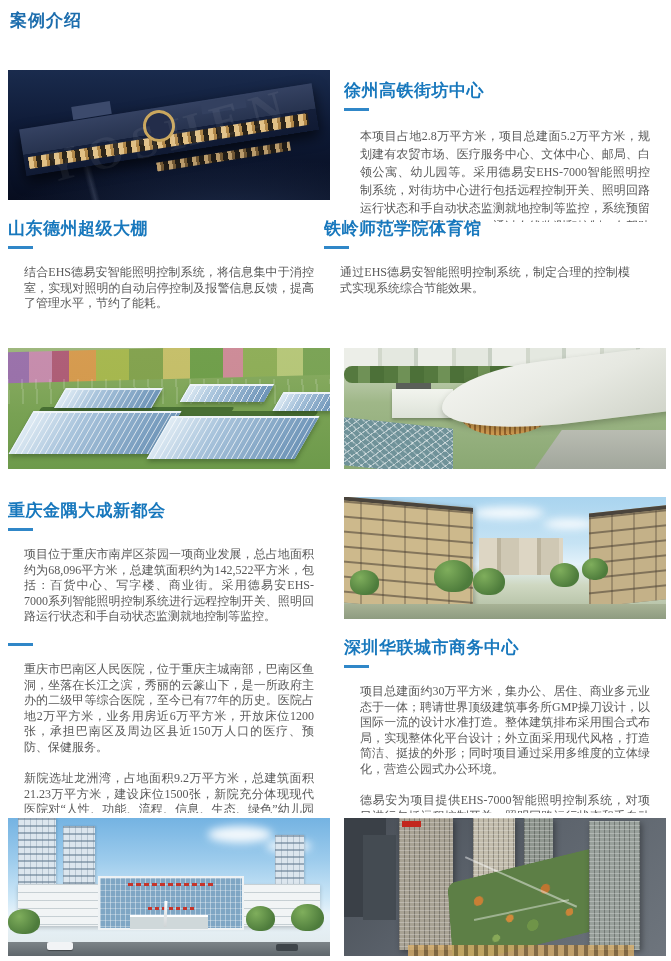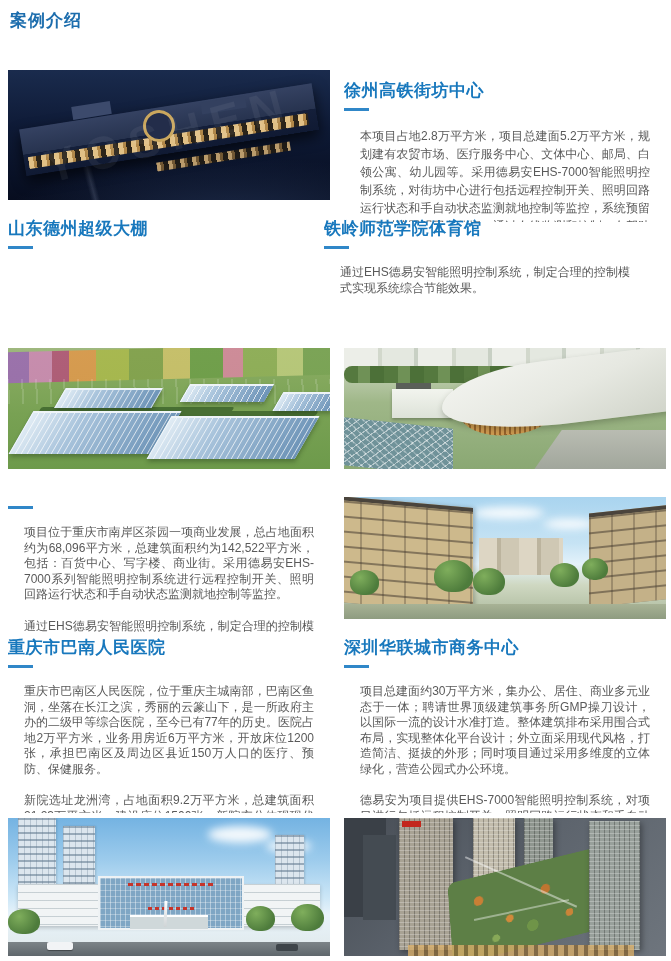--- a/index.html
+++ b/index.html
@@ -1,17 +1,17 @@
 <!DOCTYPE html>
 <html><head>
 <meta charset="utf-8">
 <style>
   html,body{margin:0;padding:0;background:#fff;}
   .page{position:relative;width:671px;height:961px;background:#fff;overflow:hidden;
-        font-family:Liberation Sans, sans-serif;}
+        font-family:Liberation Serif, serif;}
   
   .page-title{position:absolute;left:10px;top:9px;margin:0;font-size:17px;font-weight:bold;
               color:#1c6dad;letter-spacing:1px;}
   .case{position:absolute;overflow:hidden;}
   .ct{margin:0;font-size:17px;line-height:22px;font-weight:bold;color:#1878bd;letter-spacing:.5px;}
   .rule{width:25px;height:3px;background:#3087c8;margin:6px 0 9px 0;}
   .bt{margin:16px;font-size:12px;color:#595959;line-height:15.5px;text-align:justify;}
   .lh18{line-height:18px;}
   
   .ph{position:absolute;overflow:hidden;background:#ccc;}
@@ -152,20 +152,21 @@
 
   <section class="case" style="left:344px;top:80px;width:322px;height:142px">
     <h2 class="ct">徐州高铁街坊中心</h2>
     <div class="rule"></div>
     <p class="bt lh18">本项目占地2.8万平方米，项目总建面5.2万平方米，规划建有农贸市场、医疗服务中心、文体中心、邮局、白领公寓、幼儿园等。采用德易安EHS-7000智能照明控制系统，对街坊中心进行包括远程控制开关、照明回路运行状态和手自动状态监测就地控制等监控，系统预留接口对接照明用电数据，通过在线监测和控制，在帮助中心提高管理效率的同时，还能够结合实际运行情况及业务模式，通过制定合理的控制模式实现系统综合节能效果。</p>
   </section>
 
   <section class="case" style="left:8px;top:218px;width:322px;height:128px">
     <h2 class="ct">山东德州超级大棚</h2>
     <div class="rule"></div>
+    <p class="bt">结合EHS德易安智能照明控制系统，将信息集中于消控室，实现对照明的自动启停控制及报警信息反馈，提高了管理水平，节约了能耗。</p>
   </section>
 
   <section class="case" style="left:324px;top:218px;width:322px;height:128px">
     <h2 class="ct">铁岭师范学院体育馆</h2>
     <div class="rule"></div>
     <p class="bt">通过EHS德易安智能照明控制系统，制定合理的控制模式实现系统综合节能效果。</p>
   </section>
 
   <div class="ph farm" style="left:8px;top:348px;width:322px;height:121px">
     <div class="farm-patch"></div>
@@ -184,41 +185,41 @@
     <div class="gym-trees"></div>
     <div class="gym-box-roof"></div>
     <div class="gym-box"></div>
     <div class="gym-glass"></div>
     <div class="gym-wood"></div>
     <div class="gym-roof"></div>
     <div class="gym-road"></div>
   </div>
 
   <section class="case" style="left:8px;top:500px;width:322px;height:132px">
+    <h2 class="ct">重庆金隅大成新都会</h2>
     <div class="rule"></div>
     <p class="bt">项目位于重庆市南岸区茶园一项商业发展，总占地面积约为68,096平方米，总建筑面积约为142,522平方米，包括：百货中心、写字楼、商业街。采用德易安EHS-7000系列智能照明控制系统进行远程控制开关、照明回路运行状态和手自动状态监测就地控制等监控。</p>
     <p class="bt">通过EHS德易安智能照明控制系统，制定合理的控制模式实现系统综合节能效果。</p>
   </section>
 
   <div class="ph res" style="left:344px;top:497px;width:322px;height:122px">
     <div class="cloud" style="left:40%;top:8%;width:22%;height:10%"></div>
     <div class="cloud" style="left:62%;top:18%;width:16%;height:8%"></div>
     <div class="res-mid"></div>
     <div class="res-left"></div>
     <div class="res-right"></div>
     <div class="res-ground"></div>
     <div class="blob" style="left:28%;top:52%;width:12%;height:26%"></div>
     <div class="blob" style="left:40%;top:58%;width:10%;height:22%"></div>
     <div class="blob" style="left:64%;top:54%;width:9%;height:20%"></div>
     <div class="blob" style="left:74%;top:50%;width:8%;height:18%"></div>
     <div class="blob" style="left:2%;top:60%;width:9%;height:20%"></div>
   </div>
 
   <section class="case" style="left:8px;top:637px;width:322px;height:176px">
-    <h2 class="ct">重庆市巴南人民医院</h2>
     <div class="rule"></div>
     <p class="bt">重庆市巴南区人民医院，位于重庆主城南部，巴南区鱼洞，坐落在长江之滨，秀丽的云篆山下，是一所政府主办的二级甲等综合医院，至今已有77年的历史。医院占地2万平方米，业务用房近6万平方米，开放床位1200张，承担巴南区及周边区县近150万人口的医疗、预防、保健服务。</p>
     <p class="bt">新院选址龙洲湾，占地面积9.2万平方米，总建筑面积21.23万平方米，建设床位1500张，新院充分体现现代医院对“人性、功能、流程、信息、生态、绿色”幼儿园等。采用德易安EHS-7000智能照明控制系统，对医院进行灯光控制、消防联动、能耗监测和节能管控。通过对医院进行远程、定时控制，推进精细化管理，实现系统综合节能效果。</p>
   </section>
 
   <section class="case" style="left:344px;top:637px;width:322px;height:176px">
     <h2 class="ct">深圳华联城市商务中心</h2>
     <div class="rule"></div>
     <p class="bt">项目总建面约30万平方米，集办公、居住、商业多元业态于一体；聘请世界顶级建筑事务所GMP操刀设计，以国际一流的设计水准打造。整体建筑排布采用围合式布局，实现整体化平台设计；外立面采用现代风格，打造简洁、挺拔的外形；同时项目通过采用多维度的立体绿化，营造公园式办公环境。</p>
     <p class="bt">德易安为项目提供EHS-7000智能照明控制系统，对项目进行包括远程控制开关、照明回路运行状态和手自动状态监测就地控制等监控，系统预留接口对接照明用电数据，在帮助用户提高管理效率的同时，是一所政府主办的二级甲等综合医院，通过制定合理的控制模式实现系统综合节能效果。</p>

